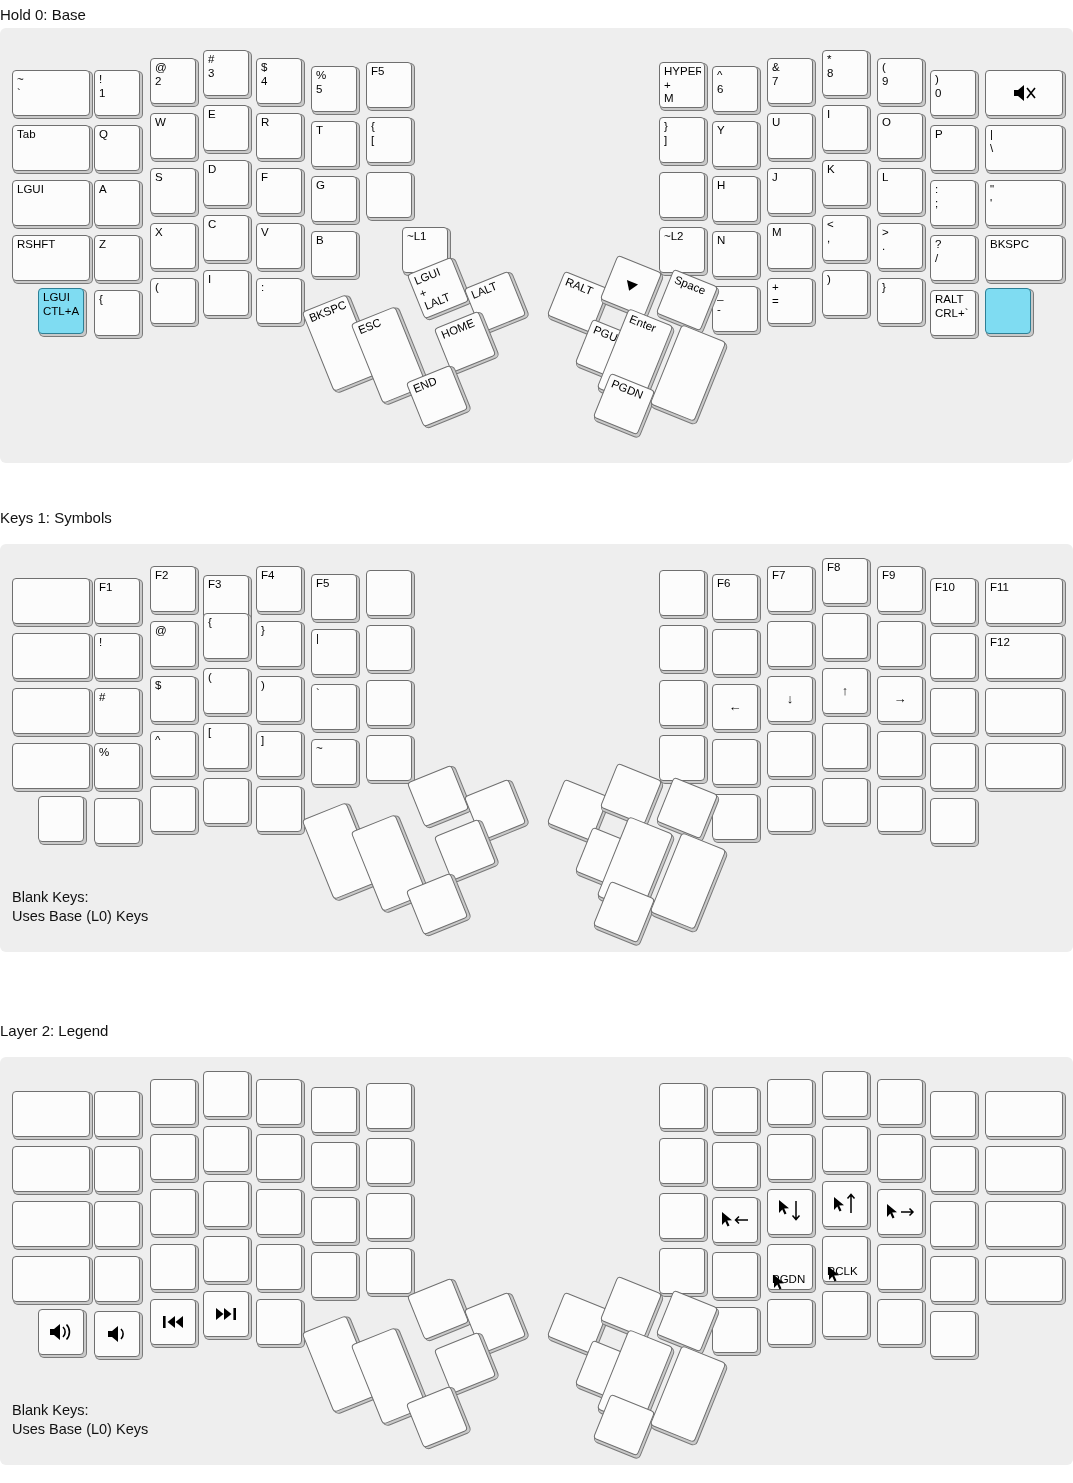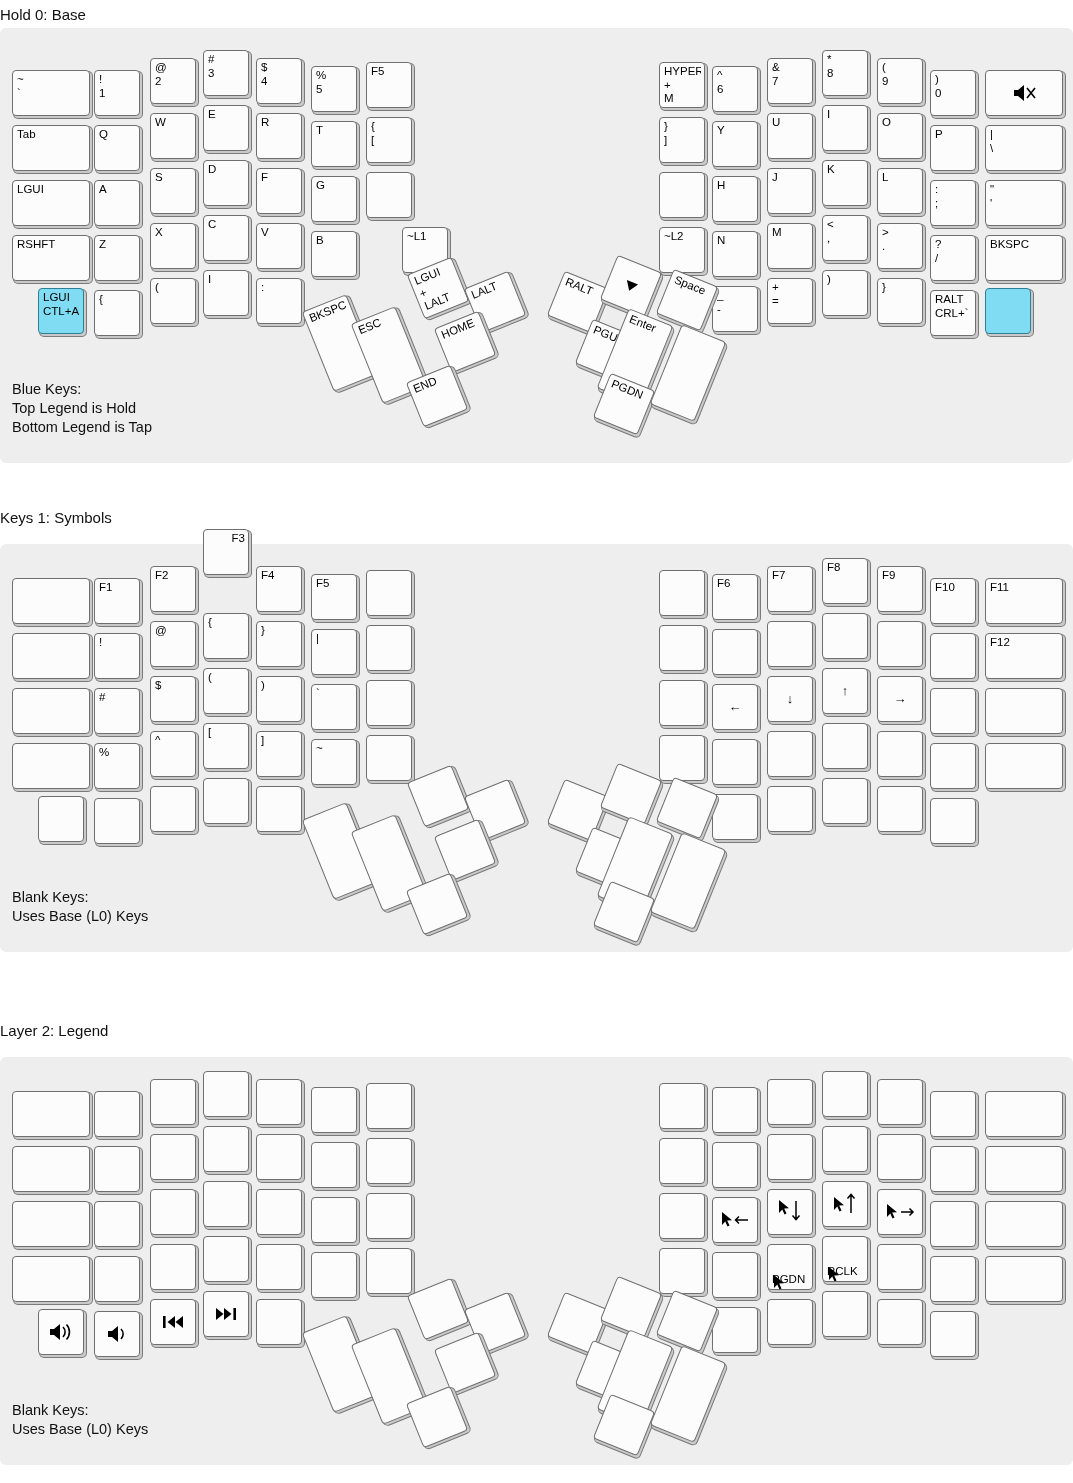--- a/index.html
+++ b/index.html
@@ -68,23 +68,20 @@
   }
   svg.iconsvg { display:block; }
 </style>
 </head>
 <body>
 
 <div id="page">
 
   <div class="layer-title" style="left:0px; top:6px;">Hold 0: Base</div>
   <div class="layer-panel" style="left:0px; top:28px; width:1073px; height:435px;"></div>
-  <div class="note" style="left:12px; top:380px;">Blue Keys:
-Top Legend is Hold
-Bottom Legend is Tap</div>
 
   <div class="key" style="left:12px; top:70px; width:78px;">
       <span class="legend">~
 `</span>
     </div>
   <div class="key" style="left:12px; top:125px; width:78px;">
       <span class="legend">Tab</span>
     </div>
   <div class="key" style="left:12px; top:180px; width:78px;">
       <span class="legend">LGUI</span>
@@ -417,21 +414,21 @@
   <div class="key" style="left:150px; top:676px;">
       <span class="legend">$</span>
     </div>
   <div class="key" style="left:150px; top:731px;">
       <span class="legend">^</span>
     </div>
   <div class="key" style="left:150px; top:786px;">
       <span class="legend"></span>
     </div>
 
-  <div class="key" style="left:203px; top:529px;text-align:right;">
+  <div class="key" style="left:203px; top:575px;">
       <span class="legend">F3</span>
     </div>
   <div class="key" style="left:203px; top:613px;">
       <span class="legend">{</span>
     </div>
   <div class="key" style="left:203px; top:668px;">
       <span class="legend">(</span>
     </div>
   <div class="key" style="left:203px; top:723px;">
       <span class="legend">[</span>

